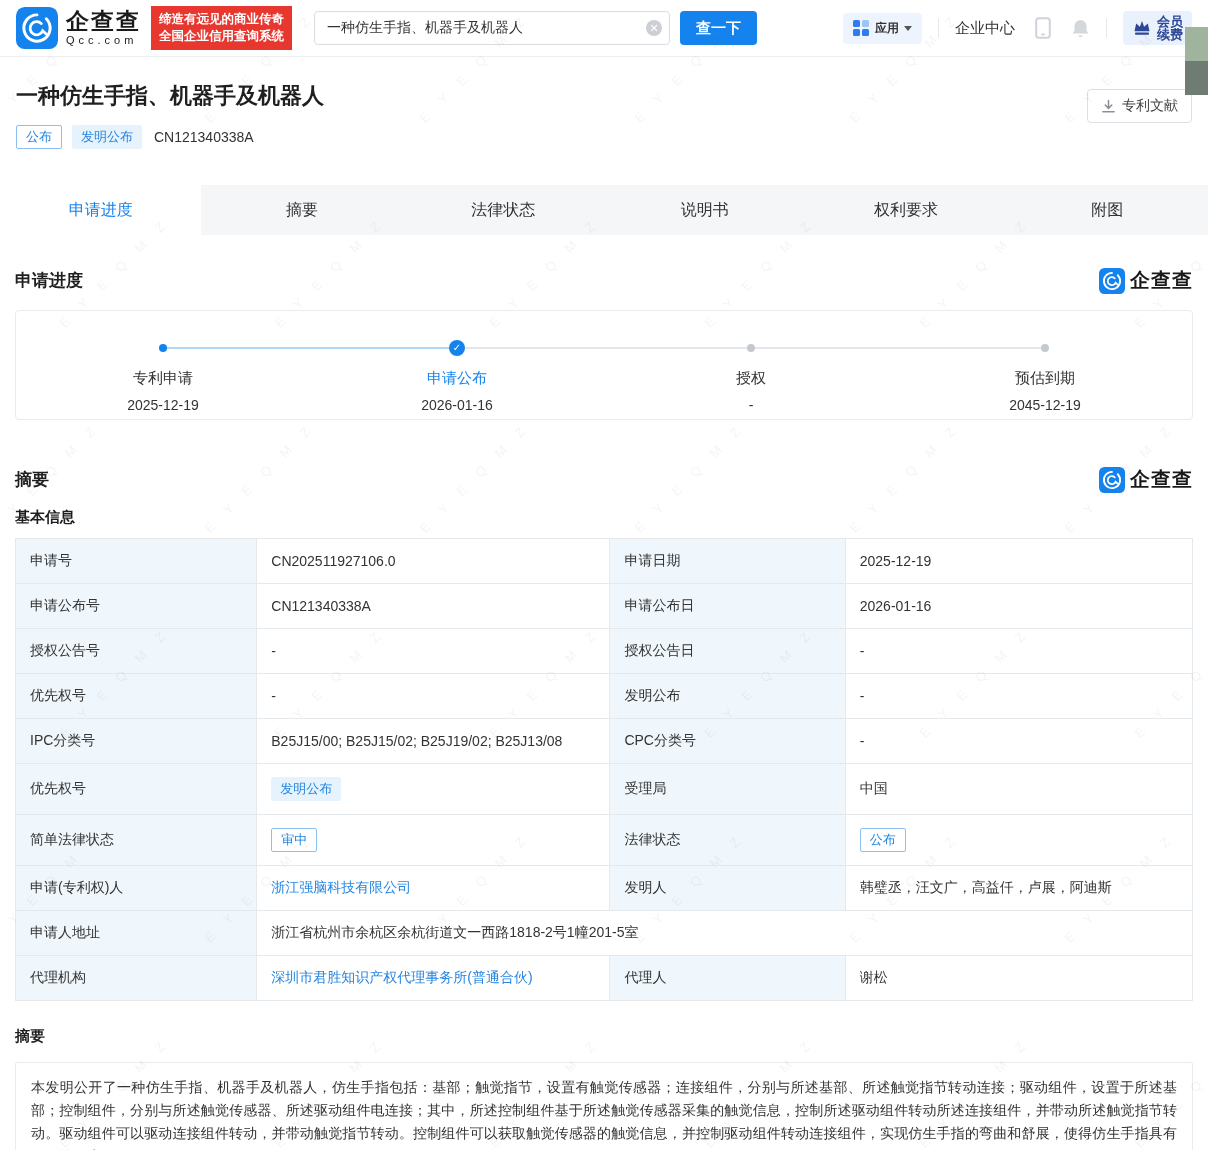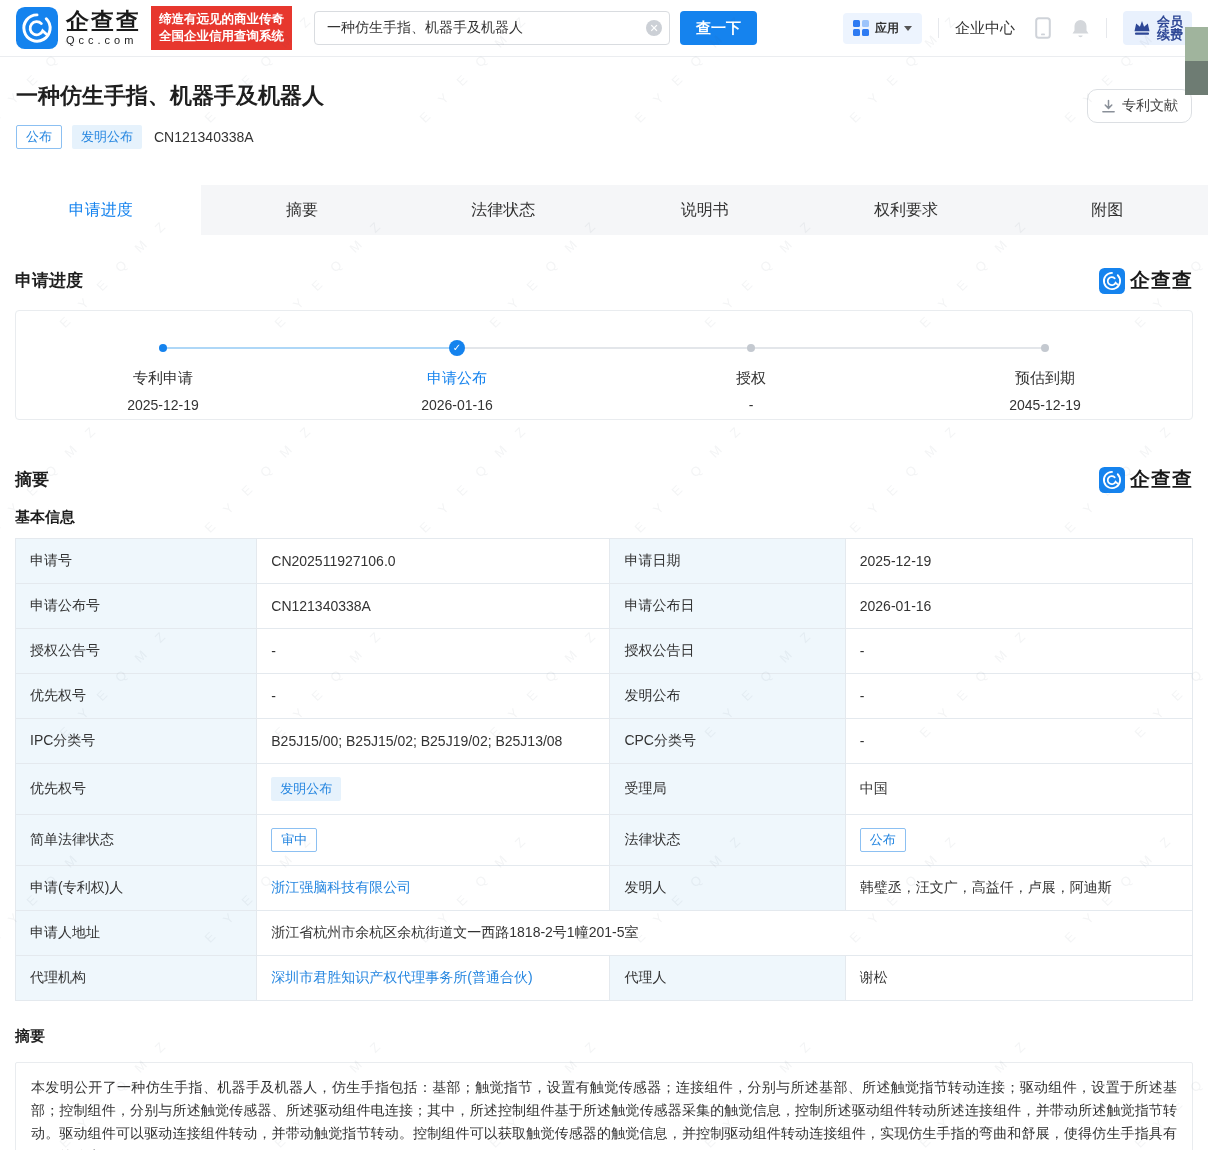--- a/index.html
+++ b/index.html
@@ -48,21 +48,21 @@
   
   .title-sec { position:relative; padding:24px 16px 0; height:128px; background:#fff; z-index:1;}
   .title-sec h1 { font-size:22px; color:#1f1f1f; font-weight:bold; }
   .badge-row { display:flex; align-items:center; margin-top:14px; }
   .badge-outline { font-size:13px; color:#2586e0; border:1px solid #8cc0f2; border-radius:2px;
     padding:2px 9px; background:#fff; }
   .badge-filled { font-size:13px; color:#2586e0; background:#e6f2fc; border-radius:2px;
     padding:3px 9px; margin-left:10px; }
   .pub-no { font-size:14px; color:#333; margin-left:12px; }
   .doc-btn { position:absolute; right:16px; top:32px; display:flex; align-items:center;
-    border:1px solid #dcdfe3; border-radius:10px; background:#fff; padding:7px 13px;
+    border:1px solid #dcdfe3; border-radius:4px; background:#fff; padding:7px 13px;
     font-size:14px; color:#444; cursor:pointer; font-family:inherit; }
   .doc-btn svg { margin-right:6px; }
 
   
   .tabs { display:flex; height:50px; background:#f5f6f8; position:relative; z-index:1;}
   .tab { flex:1; display:flex; align-items:center; justify-content:center; font-size:16px;
     color:#333; cursor:pointer; }
   .tab.active { background:#fff; color:#1583ee; }
 
   

